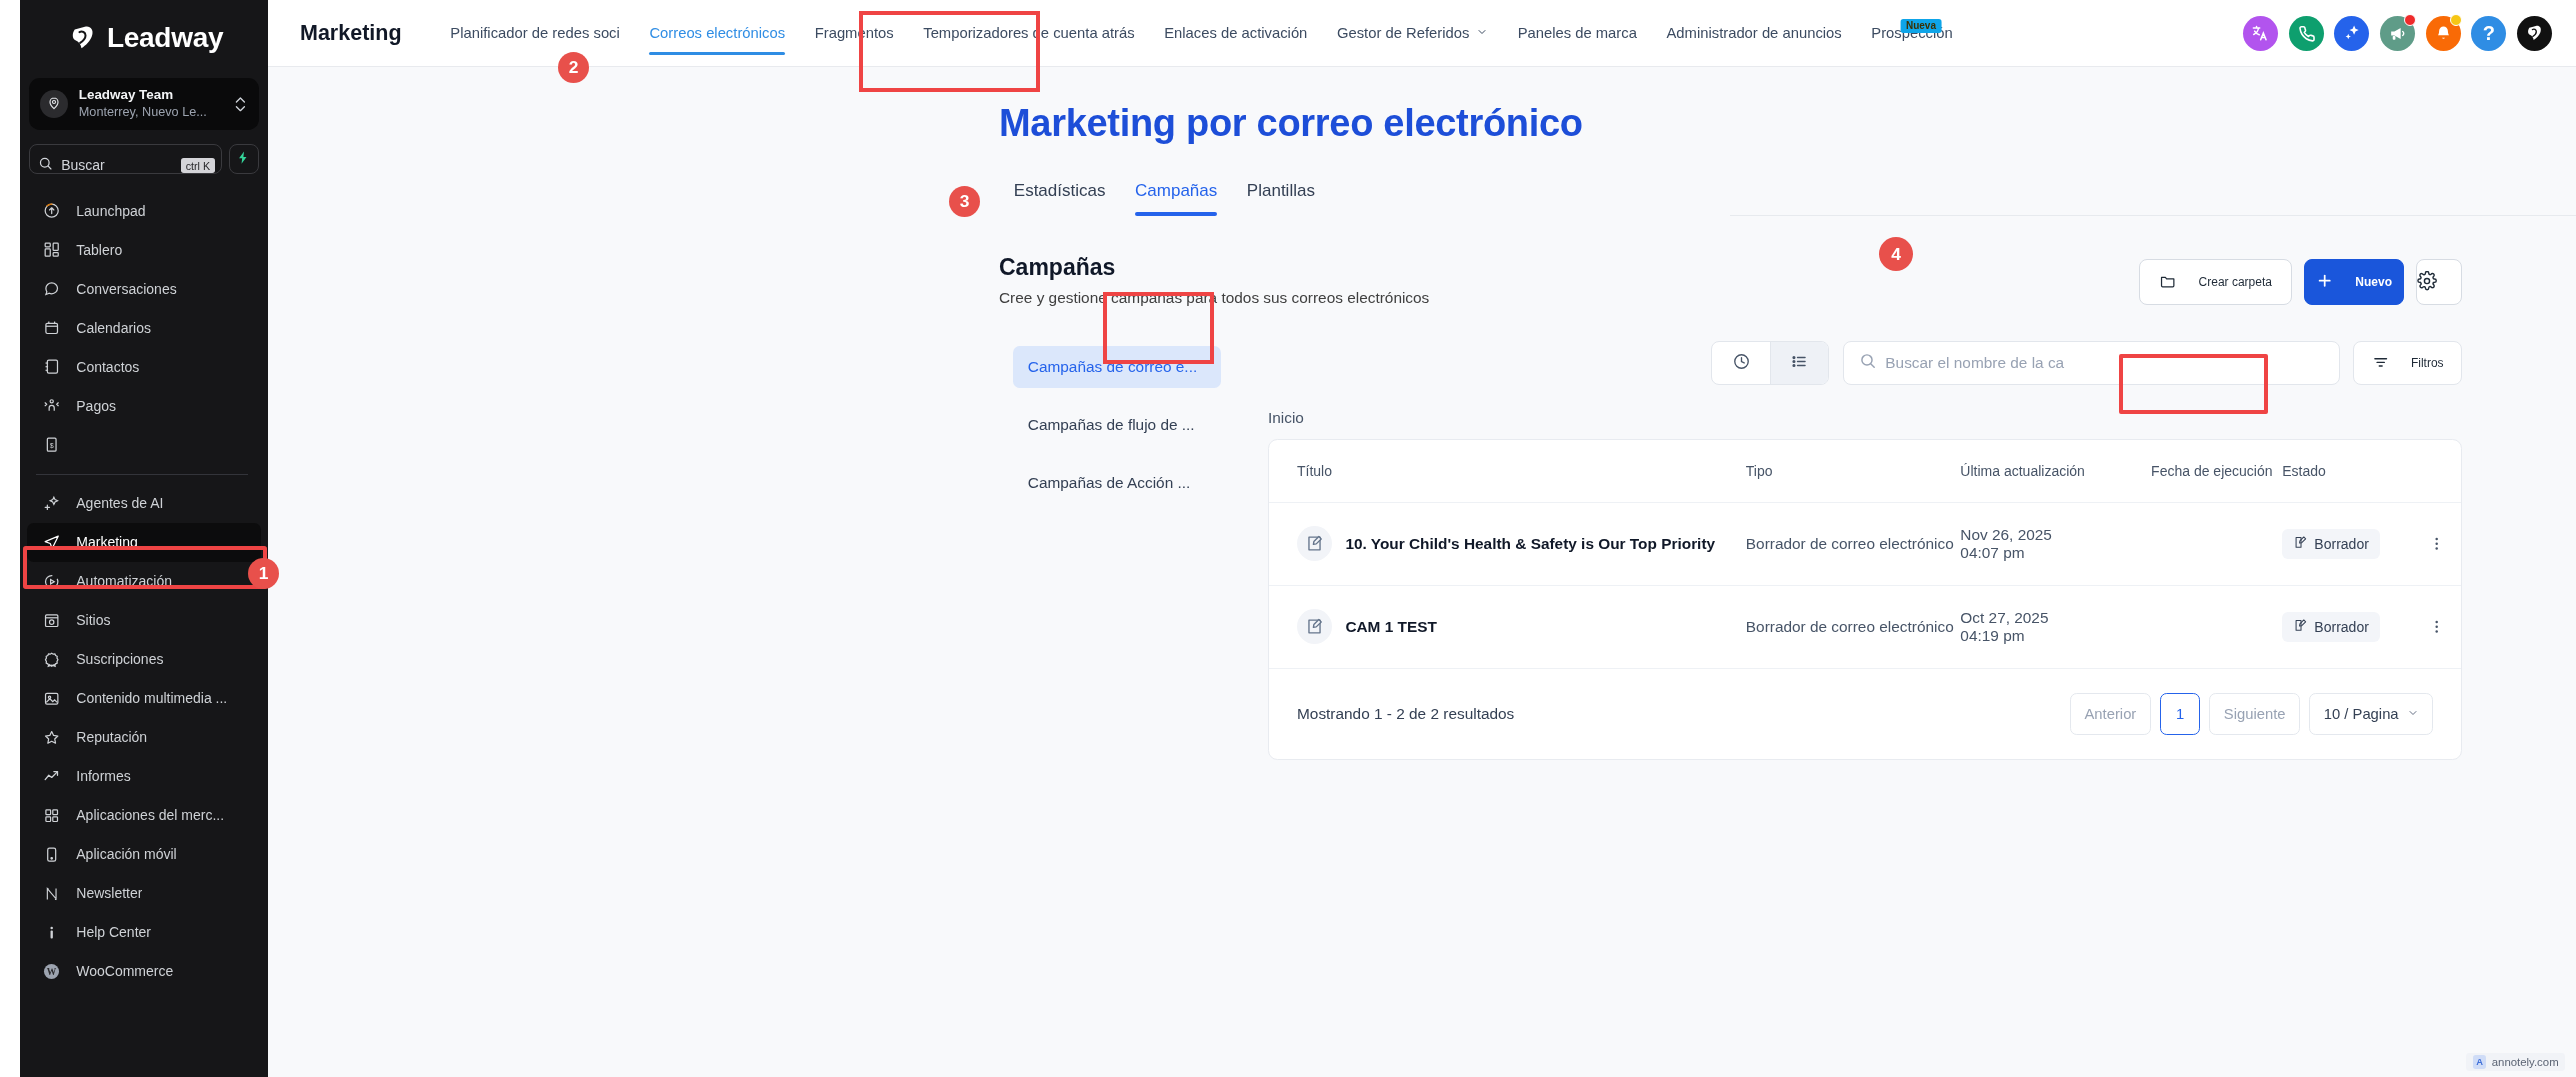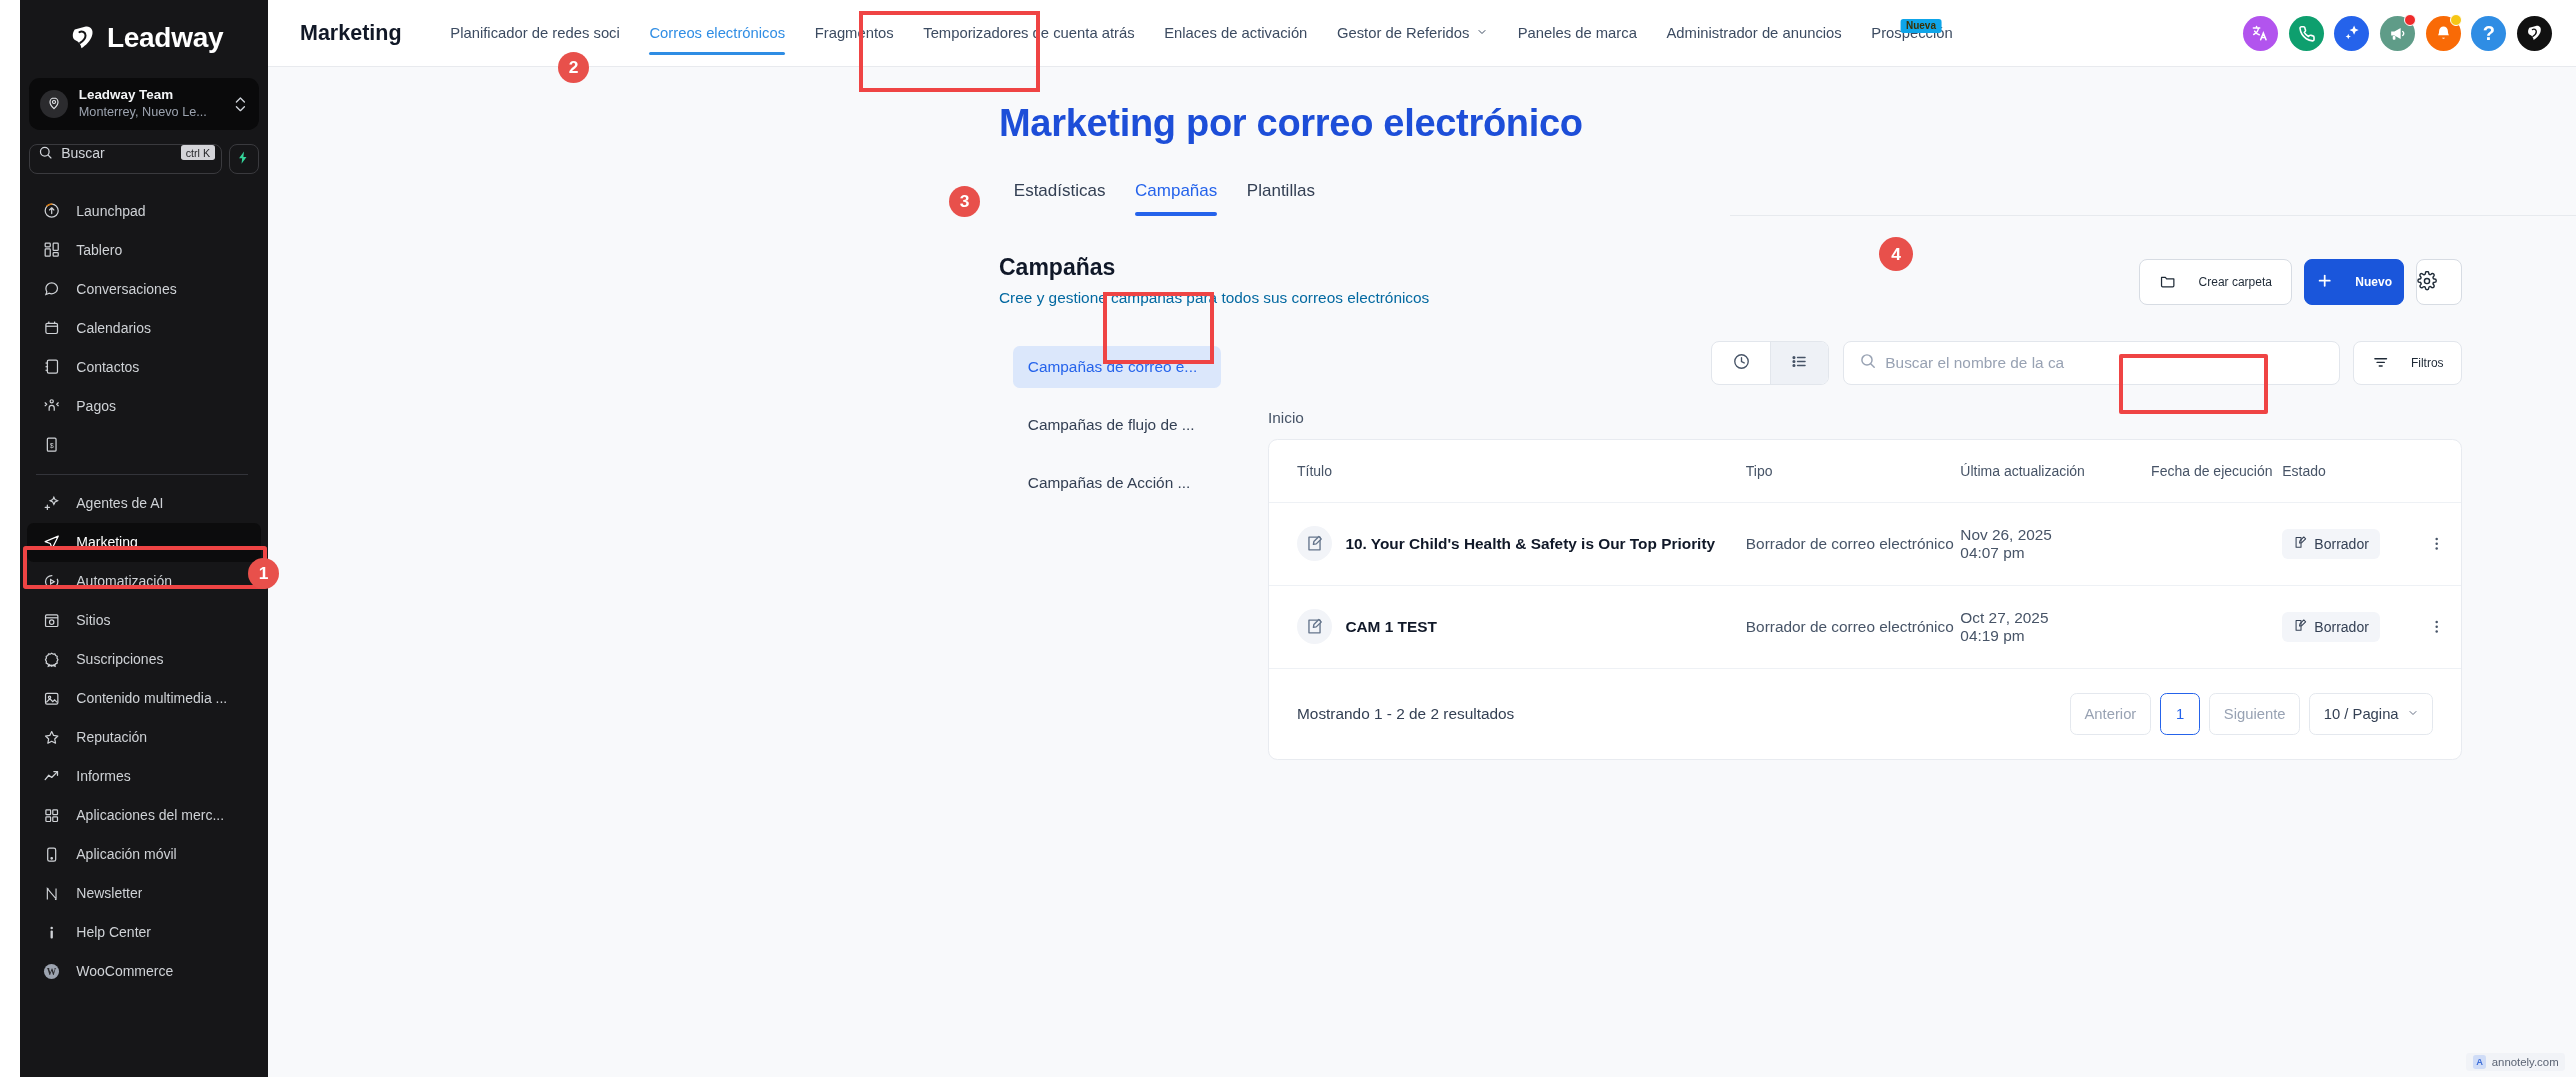--- a/index.html
+++ b/index.html
@@ -42,21 +42,21 @@
     background:#2b2b2e; flex:0 0 28px;
     display:flex;align-items:center;justify-content:center;
   }
   .ws-text { flex:1; min-width:0; }
   .ws-title { color:#f3f4f6; font-size:13.4px; font-weight:600; line-height:1.25; white-space:nowrap; overflow:hidden; text-overflow:ellipsis;}
   .ws-sub { color:#9ca3af; font-size:12.7px; line-height:1.3; white-space:nowrap; overflow:hidden; text-overflow:ellipsis;}
   .ws-chevrons { color:#d1d5db; flex:0 0 auto; display:flex; flex-direction:column; gap:1.3px; }
 
   .searchrow { display:flex; gap:6.7px; margin:14.8px 9.4px 0 9.4px; }
   .searchbox {
-    flex:1; display:flex; align-items:flex-start; gap:8px;
+    flex:1; display:flex; align-items:flex-end; gap:8px;
     border:0.7px solid #3a3a3e; border-radius:8px;
     height:29.5px; padding:0 6.7px 0 8px;
   }
   .searchbox .placeholder { flex:1; color:#d2d5da; font-size:14px; }
   .kbd {
     background:#d4d4d8; color:#27272a;
     font-size:10.7px; border-radius:2.7px; padding:1.3px 4.7px;
     font-family:"Liberation Sans", sans-serif;
   }
   .bolt-btn {
@@ -153,21 +153,21 @@
     content:""; position:absolute; left:14.8px; right:14.8px; bottom:0; height:4px; background:#2563eb; border-radius:2px;
   }
   .subtabs-rule { position:absolute; left:731px; right:0; top:0; height:0.7px; background:#e7eaee; }
 
   .hl-subtab { position:absolute; left:835px; top:225px; width:111px; height:72px; border:4px solid #ef4444; pointer-events:none; z-index:15;}
 
   
   .camp-head { display:flex; align-items:flex-start; margin:38px 0 0 0; padding:0 114px 0 731px; }
   .camp-head-left { flex:1; }
   .camp-h2 { font-size:23px; font-weight:600; color:#101828; }
-  .camp-sub { font-size:15.4px; color:#0369a1; margin-top:8px; }
+  .camp-sub { font-size:15.4px; color:#404040; margin-top:8px; }
   .camp-head-right { display:flex; align-items:center; gap:12px; padding-top:5.4px; }
 
   .btn {
     display:flex;align-items:center;justify-content:flex-start;gap:22px;
     height:46px; border-radius:8px; font-size:12px; cursor:pointer; white-space:nowrap;
   }
   .btn-outline { background:#fff; border:0.7px solid #d7dce3; color:#1f2a37; padding:0 19px; }
   .btn-primary { background:#1a56db; border:0.7px solid #1a56db; color:#fff; padding:0 11px; font-weight:600;}
   .btn-icon { width:46px; background:#fff; border:0.7px solid #d7dce3; color:#1f2a37; padding:0; }
 

